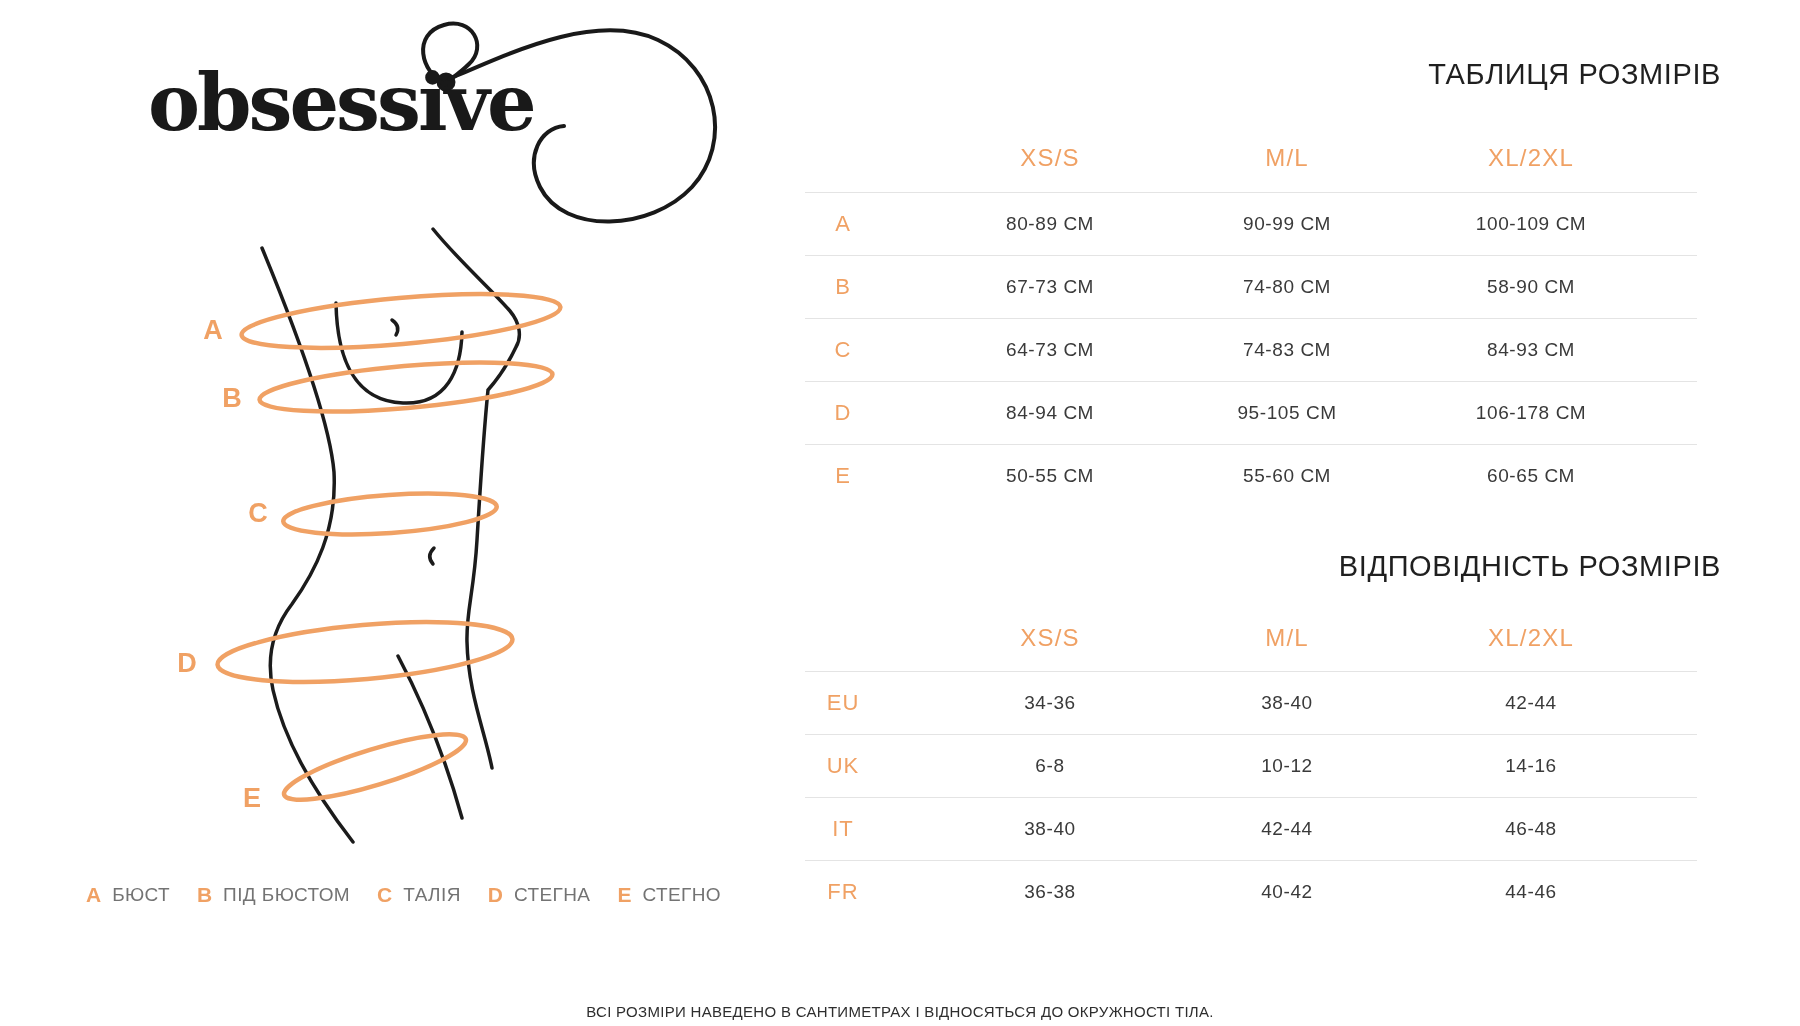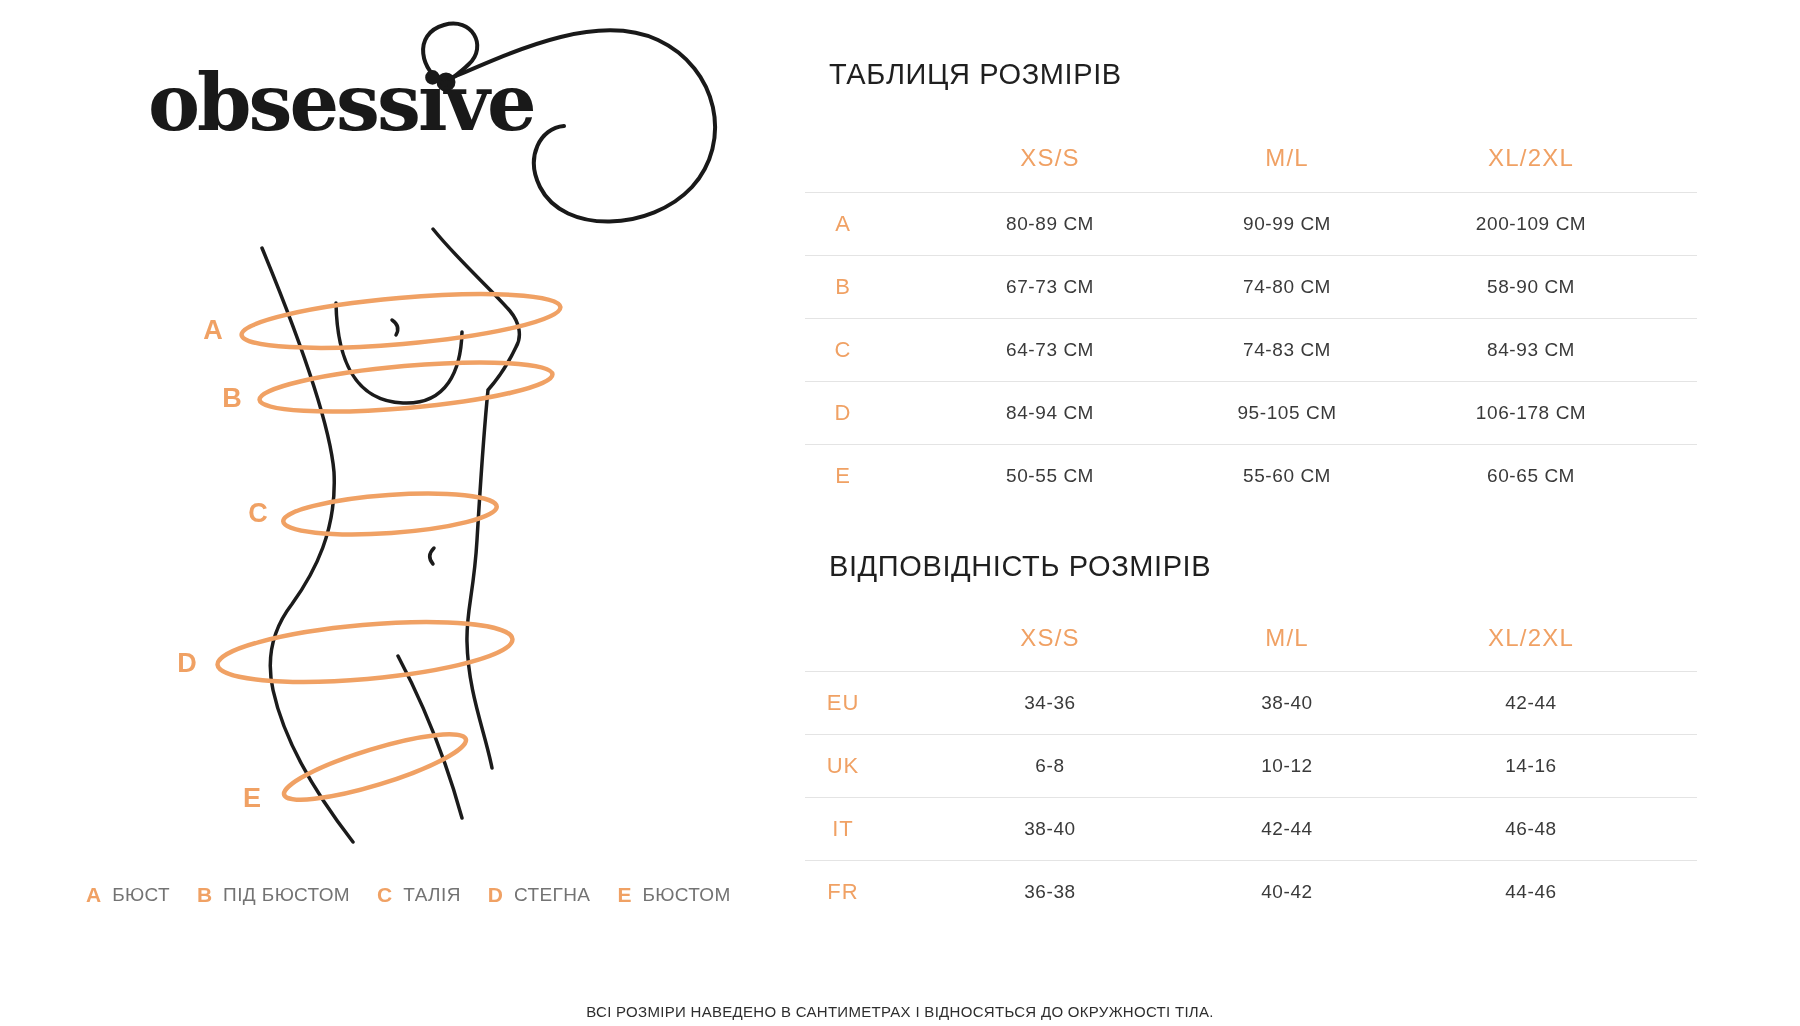--- a/index.html
+++ b/index.html
@@ -22,21 +22,21 @@
     font-size:27px;font-weight:bold;color:#F0A164;line-height:1;
   }
   
   .legend{position:absolute;left:86px;top:883px;display:flex;align-items:center;gap:27px;}
   .legend-item{display:flex;align-items:center;gap:11px;}
   .legend-letter{font-size:21px;font-weight:bold;color:#F0A164;}
   .legend-label{font-size:19px;color:#737373;letter-spacing:0.4px;}
   
   .tbl{position:absolute;left:805px;width:892px;}
   .tbl-title{
-    position:absolute;left:24px;top:0;width:100%;text-align:left;
+    position:absolute;left:24px;top:0;width:100%;text-align:right;
     font-size:29px;color:#1f1f1f;letter-spacing:0.6px;line-height:36px;height:36px;
   }
   .hdr{
     position:absolute;transform:translateX(-50%);white-space:nowrap;
     font-size:24px;color:#F0A164;letter-spacing:1.2px;line-height:36px;font-weight:500;
   }
   .trow{
     position:absolute;left:0;width:892px;height:63px;
     border-top:1px solid #e4e4e4;box-sizing:border-box;
   }
@@ -105,35 +105,35 @@
     <div class="legend-item">
       <span class="legend-letter">C</span>
       <span class="legend-label">ТАЛІЯ</span>
     </div>
     <div class="legend-item">
       <span class="legend-letter">D</span>
       <span class="legend-label">СТЕГНА</span>
     </div>
     <div class="legend-item">
       <span class="legend-letter">E</span>
-      <span class="legend-label">БЮСТОМ</span>
+      <span class="legend-label">СТЕГНО</span>
     </div>
   </div>
 
   <div class="tbl" style="top:56px;height:450px;">
     <div class="tbl-title">ТАБЛИЦЯ РОЗМІРІВ</div>
     <span class="hdr c1" style="top:84px">XS/S</span>
     <span class="hdr c2" style="top:84px">M/L</span>
     <span class="hdr c3" style="top:84px">XL/2XL</span>
 
     <div class="trow" style="top:136px">
       <span class="cell lbl c0">A</span>
       <span class="cell c1">80-89 СМ</span>
       <span class="cell c2">90-99 СМ</span>
-      <span class="cell c3">200-109 СМ</span>
+      <span class="cell c3">100-109 СМ</span>
     </div>
     <div class="trow" style="top:199px">
       <span class="cell lbl c0">B</span>
       <span class="cell c1">67-73 СМ</span>
       <span class="cell c2">74-80 СМ</span>
       <span class="cell c3">58-90 СМ</span>
     </div>
     <div class="trow" style="top:262px">
       <span class="cell lbl c0">C</span>
       <span class="cell c1">64-73 СМ</span>

